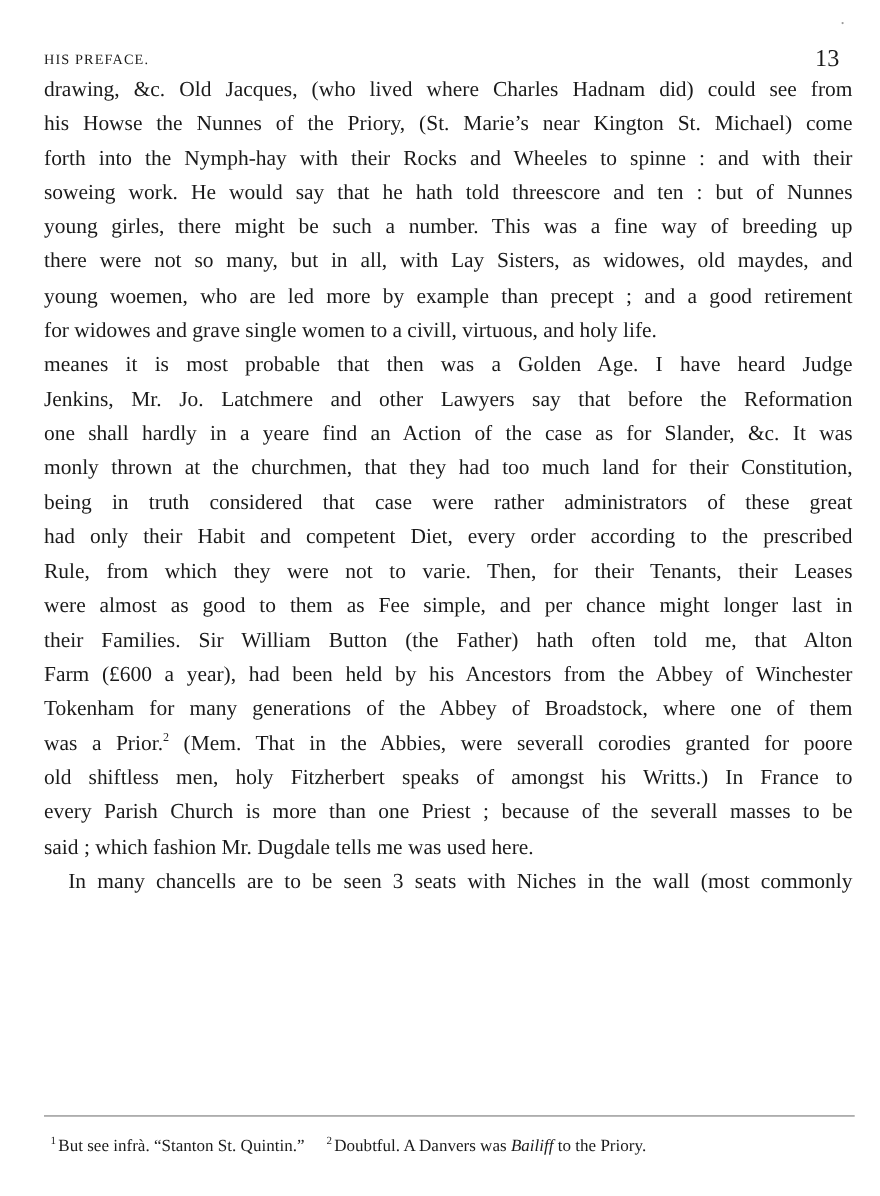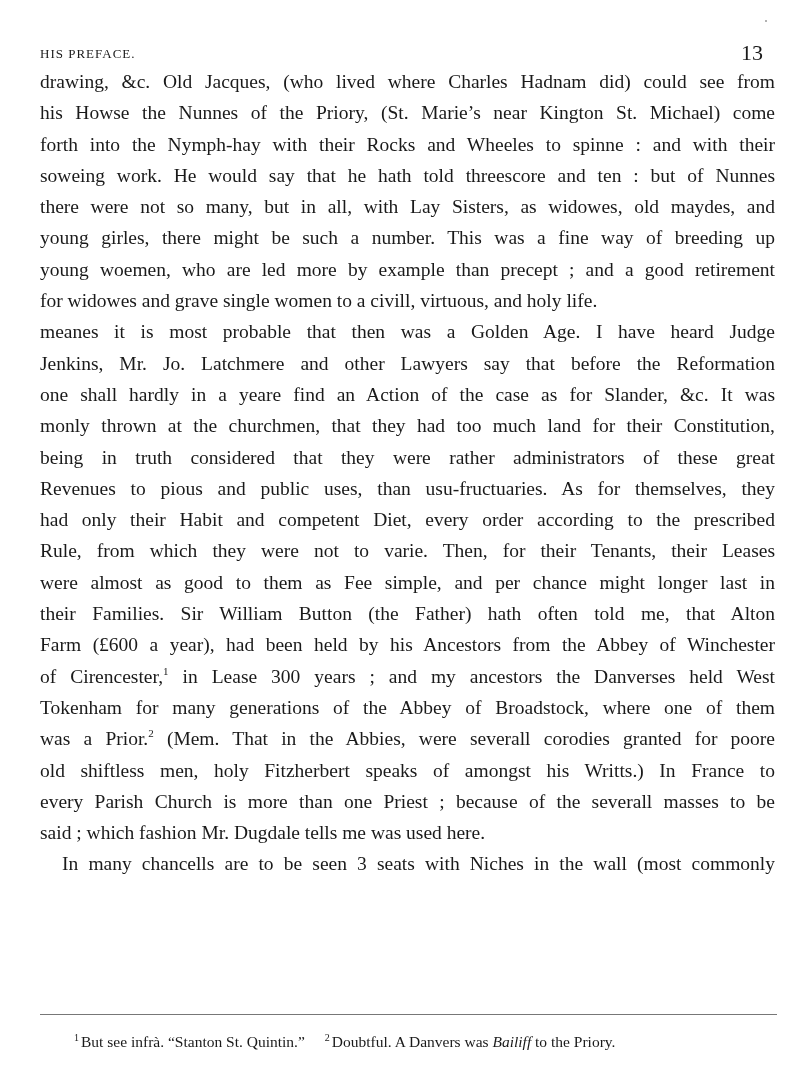--- a/index.html
+++ b/index.html
@@ -77,21 +77,21 @@
     .footnote-rule {
       position: absolute;
       left: 40px;
       top: 1014px;
       width: 737px;
       height: 0;
       border-top: 1px solid #777;
     }
     .footnotes {
       position: absolute;
-      left: 74px;
+      left: 46px;
       top: 1032px;
       font-size: 15.5px;
       white-space: nowrap;
     }
     .fn-gap {
       display: inline-block;
       width: 20px;
     }
     .fn-mark {
       font-size: 10px;
@@ -110,39 +110,37 @@
   <div class="page-number">13</div>
 </div>
 
 <div class="body-text">
 
   <div>
     <span class="line">drawing, &amp;c.  Old Jacques, (who lived where Charles Hadnam did) could see from</span>
     <span class="line">his Howse the Nunnes of the Priory, (St. Marie’s near Kington St. Michael) come</span>
     <span class="line">forth into the Nymph-hay with their Rocks and Wheeles to spinne : and with their</span>
     <span class="line">soweing work.  He would say that he hath told threescore and ten : but of Nunnes</span>
+    <span class="line">young girles, there might be such a number.  This was a fine way of breeding up</span>
     <span class="line">there were not so many, but in all, with Lay Sisters, as widowes, old maydes, and</span>
-    <span class="line">young girles, there might be such a number.  This was a fine way of breeding up</span>
     <span class="line">young woemen, who are led more by example than precept ; and a good retirement</span>
     <span class="line last">for widowes and grave single women to a civill, virtuous, and holy life.</span>
   </div>
 
   <div>
     <span class="line">meanes it is most probable that then was a Golden Age.  I have heard Judge</span>
     <span class="line">Jenkins, Mr. Jo. Latchmere and other Lawyers say that before the Reformation</span>
     <span class="line">one shall hardly in a yeare find an Action of the case as for Slander, &amp;c.  It was</span>
     <span class="line">monly thrown at the churchmen, that they had too much land for their Constitution,</span>
-    <span class="line">being in truth considered that they were rather administrators of these great</span>
-    <span class="line">Revenues to pious and public uses, than usu-fructuaries.  As for themselves, they</span>
+    <span class="line">being in truth considered that case were rather administrators of these great</span>
     <span class="line">had only their Habit and competent Diet, every order according to the prescribed</span>
     <span class="line">Rule, from which they were not to varie.  Then, for their Tenants, their Leases</span>
     <span class="line">were almost as good to them as Fee simple, and per chance might longer last in</span>
     <span class="line">their Families.  Sir William Button (the Father) hath often told me, that Alton</span>
     <span class="line">Farm (£600 a year), had been held by his Ancestors from the Abbey of Winchester</span>
-    <span class="line"><span>of Cirencester,</span><sup>1</sup><span> in Lease 300 years ; and my ancestors the Danverses held West</span></span>
     <span class="line">Tokenham for many generations of the Abbey of Broadstock, where one of them</span>
     <span class="line"><span>was a Prior.</span><sup>2</sup><span>  (Mem. That in the Abbies, were severall corodies granted for poore</span></span>
     <span class="line">old shiftless men, holy Fitzherbert speaks of amongst his Writts.)  In France to</span>
     <span class="line">every Parish Church is more than one Priest ; because of the severall masses to be</span>
     <span class="line last">said ; which fashion Mr. Dugdale tells me was used here.</span>
   </div>
 
   <div>
     <span class="line indent">In many chancells are to be seen 3 seats with Niches in the wall (most commonly</span>
   </div>

